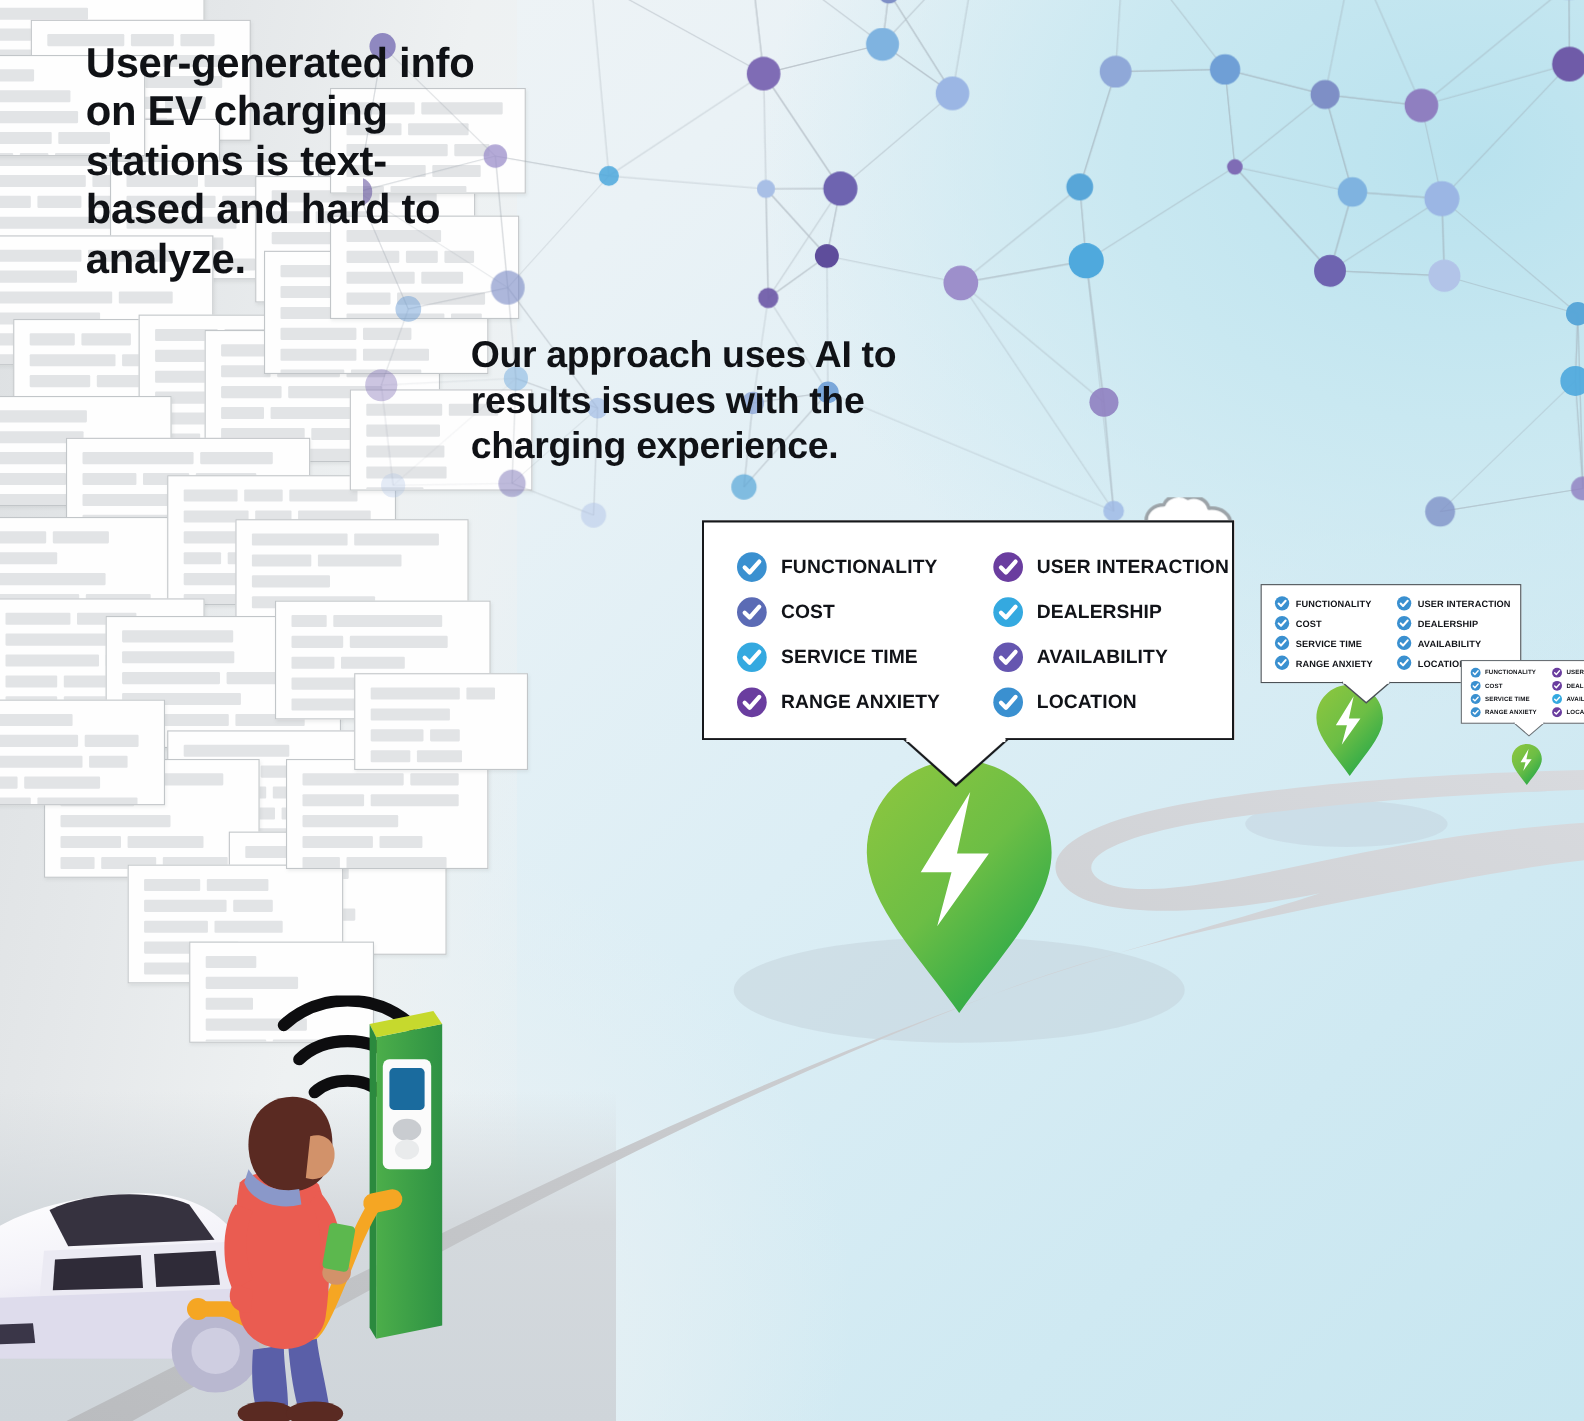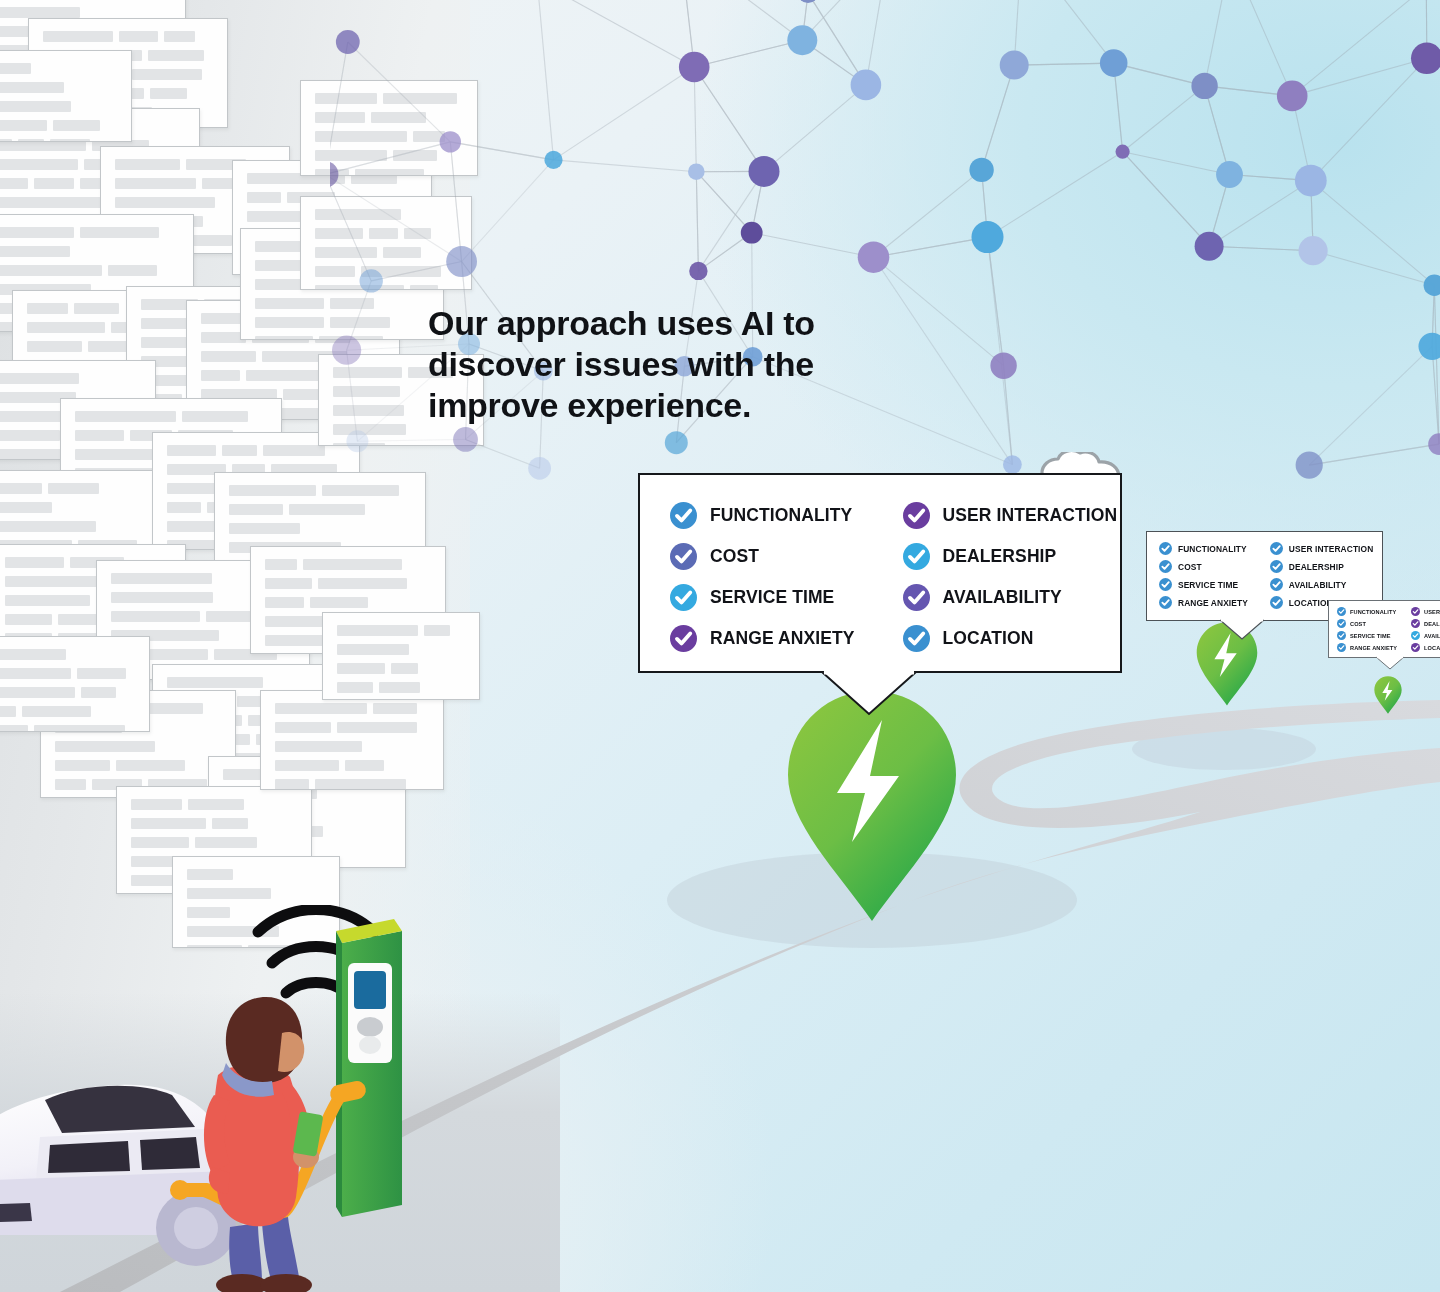--- a/index.html
+++ b/index.html
@@ -648,21 +648,22 @@
             <span class="clabel">LOCATION</span>
           </div>
         </div>
     </div>
   </div>
   <svg class="tail" style="left:821px; top:670px;" width="96" height="46">
     <path d="M1 2 L48 44 L95 2" fill="#ffffff" stroke="#16181b" stroke-width="2"></path>
     <path d="M3 2 L93 2" stroke="#ffffff" stroke-width="5"></path>
   </svg>
 
-  <div class="head" id="h2">Our approach uses AI to discover issues with the improve experience.</div>
+  <div class="head" id="h1">User-generated info on EV charging stations is text-based and hard to analyze.</div>
+  <div class="head" id="h2">Our approach uses AI to results issues with the charging experience.</div>
 
   <svg class="illus" width="440" height="390" viewBox="0 0 440 390">
     <defs>
       <linearGradient id="carBody" x1="0" y1="0" x2="0.3" y2="1">
         <stop offset="0%" stop-color="#ffffff"></stop>
         <stop offset="55%" stop-color="#f2f1f8"></stop>
         <stop offset="100%" stop-color="#d7d5ea"></stop>
       </linearGradient>
       <linearGradient id="chgG" x1="0" y1="0" x2="0" y2="1">
         <stop offset="0%" stop-color="#c6d92d"></stop>

